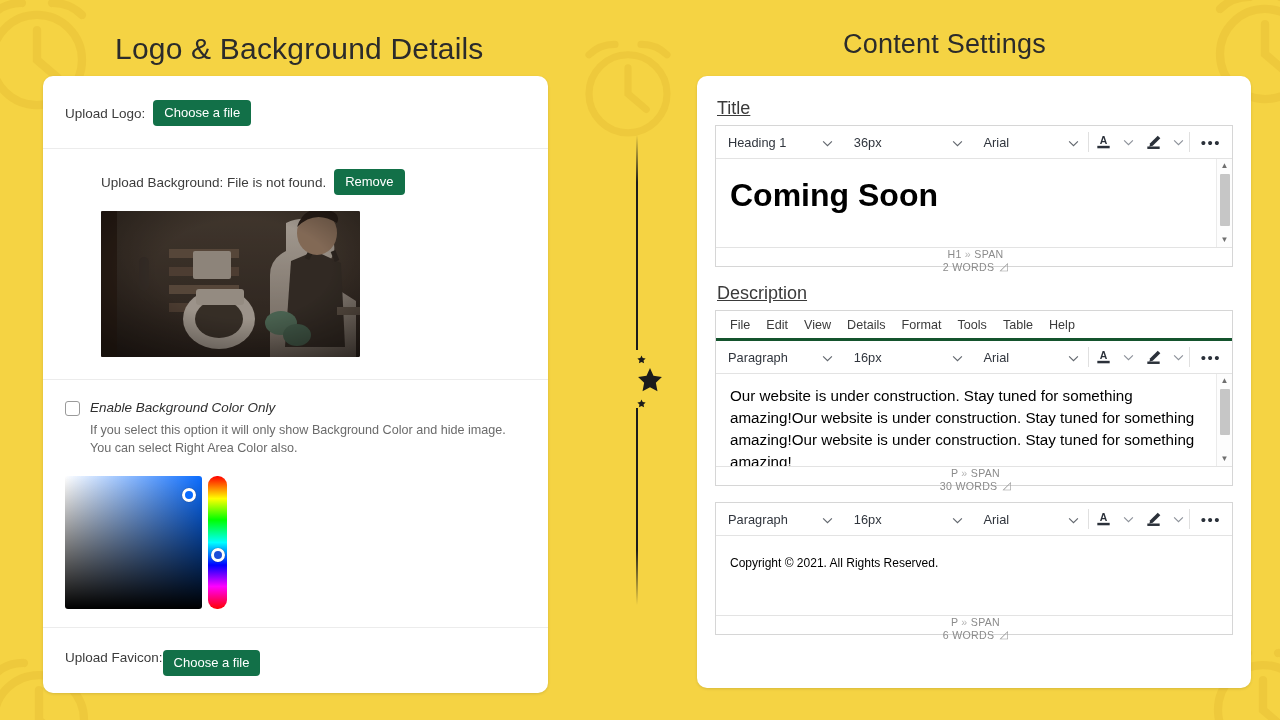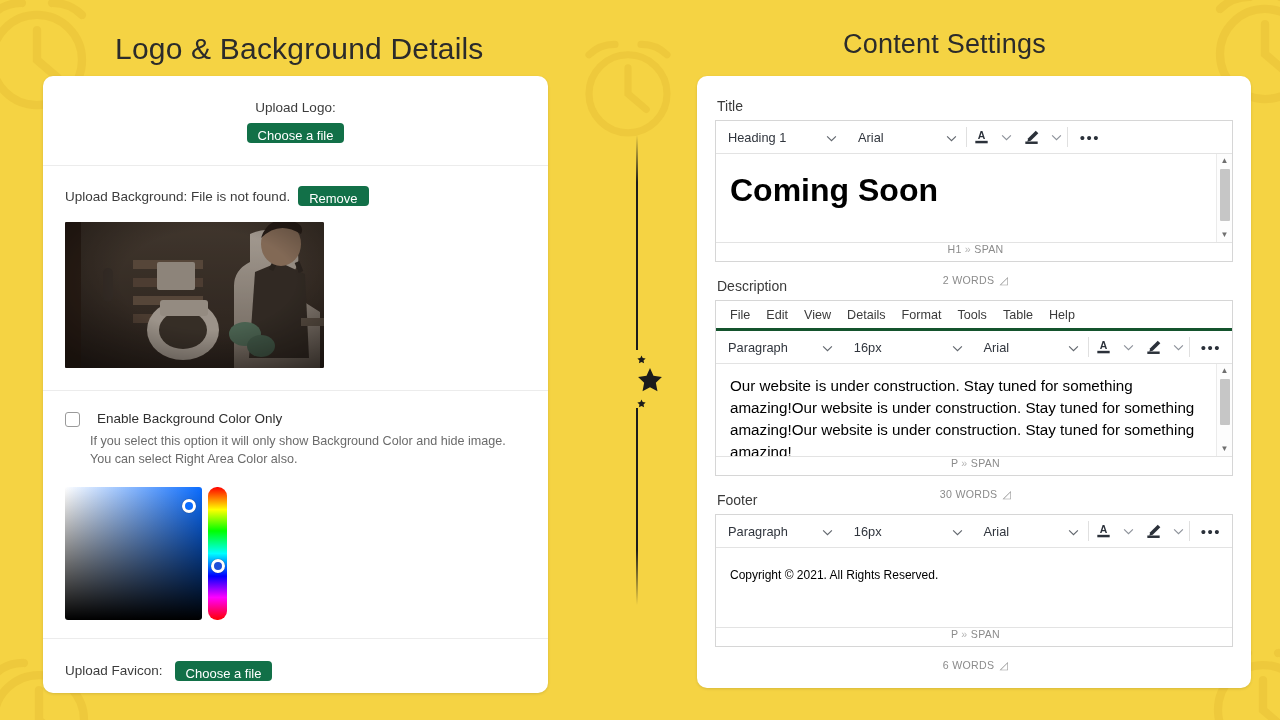--- a/index.html
+++ b/index.html
@@ -70,43 +70,43 @@
     font-size: 13.5px; color: #3c3c3c;
   }
 
   .btn-green {
     display: inline-block;
     background: #127048;
     color: #fff;
     font-size: 13px;
     border: none;
     border-radius: 4px;
-    padding: 6px 11px 1px;
+    padding: 6px 11px 7px;
     cursor: pointer;
     vertical-align: middle;
     line-height: 1;
     font-family: "Liberation Sans", sans-serif;
   }
 
-  #sec-logo { padding-top: 24px; padding-bottom: 22px; display:flex; align-items:center; gap:8px;flex-direction:column; }
-  #sec-bg   { padding-top: 20px; padding-bottom: 22px; }
+  #sec-logo { padding-top: 24px; padding-bottom: 22px; display:flex; align-items:center; gap:8px; }
+  #sec-bg   { padding-top: 20px; padding-bottom: 22px; margin-left: 36px; }
   #sec-bg .line { display:flex; align-items:center; gap:8px; }
 
   .thumb {
     margin-top: 16px;
     width: 259px; height: 146px;
     border-radius: 2px;
     overflow:hidden;
     position: relative;
     background: #2b2420;
   }
   .thumb .bathroom { position:absolute; inset:0; }
 
   #sec-color { padding-top: 20px; padding-bottom: 18px; }
-  .chk-line { display:flex; align-items:flex-start; gap:17px; }
+  .chk-line { display:flex; align-items:flex-start; gap:10px;font-style:italic; }
   .chkbox {
     width: 15px; height: 15px; margin-top: 1px;
     border: 1.5px solid #9a9a9a; border-radius: 3px; background:#fff;
     flex: 0 0 auto; cursor:pointer;
   }
   .chk-title { font-size: 13.5px; color:#2f2f2f; }
   .chk-desc {
     margin-top: 5px;
     font-size: 12.6px; color:#6b6b6b; line-height: 1.45; max-width: 472px;
   }
@@ -125,25 +125,25 @@
   }
   .sv .handle { right: 6px; top: 12px; background: #0a6cff; }
   .hue {
     width: 19px; height: 133px; border-radius: 9px; position:relative;
     background: linear-gradient(to bottom,
       #ff0000 0%, #ffff00 17%, #00ff00 33%, #00ffff 50%,
       #0000ff 67%, #ff00ff 83%, #ff0000 100%);
   }
   .hue .handle { left: 2.5px; top: 72px; background: #1d4ed8; }
 
-  #sec-fav { padding-top: 22px; padding-bottom: 24px; display:flex; align-items:center; gap:12px; }
+  #sec-fav { padding-top: 22px; padding-bottom: 24px; display:flex; gap:0; }
 
   
   .ed-wrap { padding: 0 18px; }
-  .ed-label { font-size: 14px; color: #3a3a3a; margin: 0 0 6px 2px; }
+  .ed-label { font-size: 18px; color: #3a3a3a; margin: 0 0 6px 2px; text-decoration: underline; }
   .editor {
     border: 1px solid #d6d6d6;
     background: #fff;
   }
   .menubar {
     display:flex; align-items:center; gap: 0;
     height: 30px; padding: 0 6px;
     border-bottom: 3px solid #14532d;
   }
   .menubar .mi {
@@ -199,21 +199,21 @@
 
   .statusbar {
     display:flex; align-items:center; justify-content:space-between;
     height: 19px; padding: 0 5px 0 8px;
     border-top: 1px solid #e3e3e3;
     font-size: 10.6px; color: #8b8b8b; letter-spacing: .3px;
     background: #fff;
     flex-direction: column;
   }
   .statusbar .path .sep { color: #b5b5b5; }
-  .statusbar .right { display:flex; gap: 5px; margin-top: 19px; }
+  .statusbar .right { display:flex; align-items:center; gap: 5px; }
   .resize { color:#9a9a9a; font-size: 11px; }
 </style>
 </head>
 <body>
 
 <div class="clock" style="left:-38px; top:-24px;">
   <svg width="150" height="150" viewBox="0 0 100 100">
     <g fill="none" stroke="#eec93c" stroke-width="5.5" stroke-linecap="round">
       <circle cx="50" cy="56" r="30"></circle>
       <path d="M20 26 A28 28 0 0 1 40 18"></path>
@@ -376,20 +376,28 @@
     <div class="editor">
       <div class="toolbar">
         <div class="tb-select" style="width:130px">
           <span class="cap">Heading 1</span>
           <span class="chev">
             <svg width="11" height="7" viewBox="0 0 12 8">
                 <path d="M1 1.5L6 6.5L11 1.5" stroke="#62676e" stroke-width="1.3" fill="none"></path>
               </svg>
           </span>
         </div>
+        <div class="tb-select" style="width:134px">
+          <span class="cap">36px</span>
+          <span class="chev">
+            <svg width="11" height="7" viewBox="0 0 12 8">
+                <path d="M1 1.5L6 6.5L11 1.5" stroke="#62676e" stroke-width="1.3" fill="none"></path>
+              </svg>
+          </span>
+        </div>
         <div class="tb-select" style="width:120px">
           <span class="cap">Arial</span>
           <span class="chev">
             <svg width="11" height="7" viewBox="0 0 12 8">
                 <path d="M1 1.5L6 6.5L11 1.5" stroke="#62676e" stroke-width="1.3" fill="none"></path>
               </svg>
           </span>
         </div>
         <div class="tb-sep"></div>
         <div class="tb-icon">
@@ -519,21 +527,20 @@
         </div>
         <div class="right">
           <span>30 WORDS</span>
           <span class="resize">◿</span>
         </div>
       </div>
     </div>
   </div>
 
   <div class="ed-wrap" style="padding-top:16px;">
-    <div class="ed-label">Footer</div>
     <div class="editor">
       <div class="toolbar">
         <div class="tb-select" style="width:130px">
           <span class="cap">Paragraph</span>
           <span class="chev">
             <svg width="11" height="7" viewBox="0 0 12 8">
                 <path d="M1 1.5L6 6.5L11 1.5" stroke="#62676e" stroke-width="1.3" fill="none"></path>
               </svg>
           </span>
         </div>

